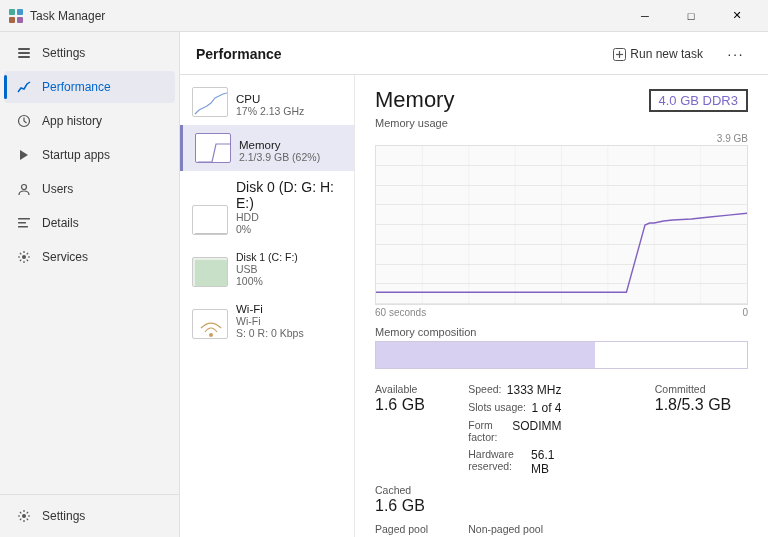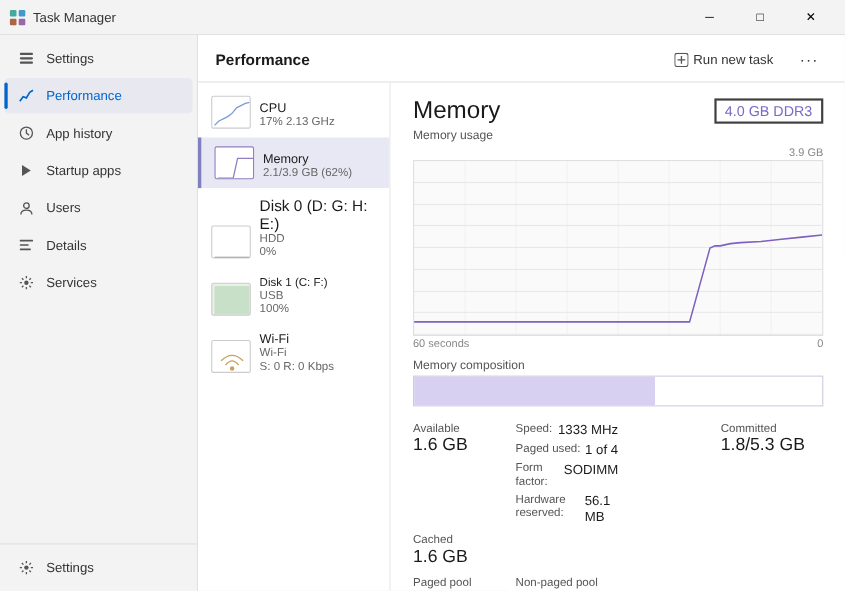--- a/index.html
+++ b/index.html
@@ -536,21 +536,21 @@
             <div class="stat-label">Available</div>
             <div class="stat-value">1.6 GB</div>
           </div>
 
           <div class="stat-item">
             <div style="display:flex;justify-content:space-between;">
               <span class="stat-label">Speed:</span>
               <span class="stat-value-sm">1333 MHz</span>
             </div>
             <div style="display:flex;justify-content:space-between;margin-top:4px;">
-              <span class="stat-label">Paged used:</span>
+              <span class="stat-label">Slots usage:</span>
               <span class="stat-value-sm">1 of 4</span>
             </div>
             <div style="display:flex;justify-content:space-between;margin-top:4px;">
               <span class="stat-label">Form factor:</span>
               <span class="stat-value-sm">SODIMM</span>
             </div>
             <div style="display:flex;justify-content:center;margin-top:4px;">
               <span class="stat-label">Hardware reserved:</span>
               <span class="stat-value-sm">56.1 MB</span>
             </div>

